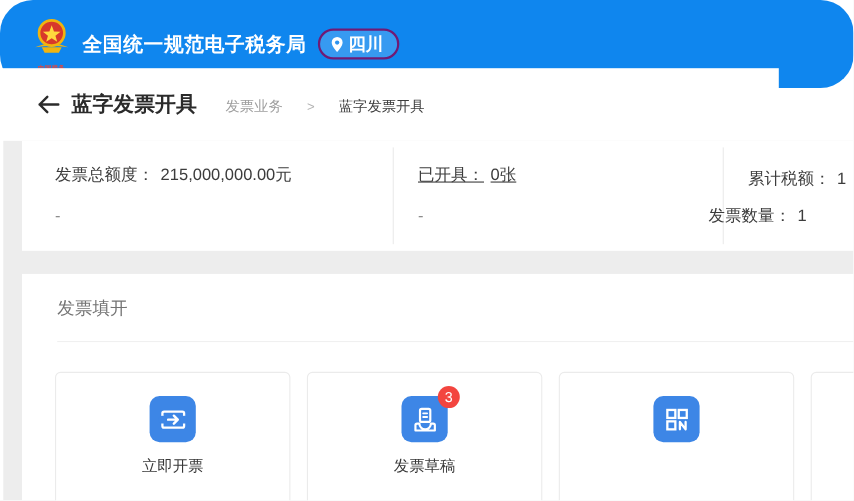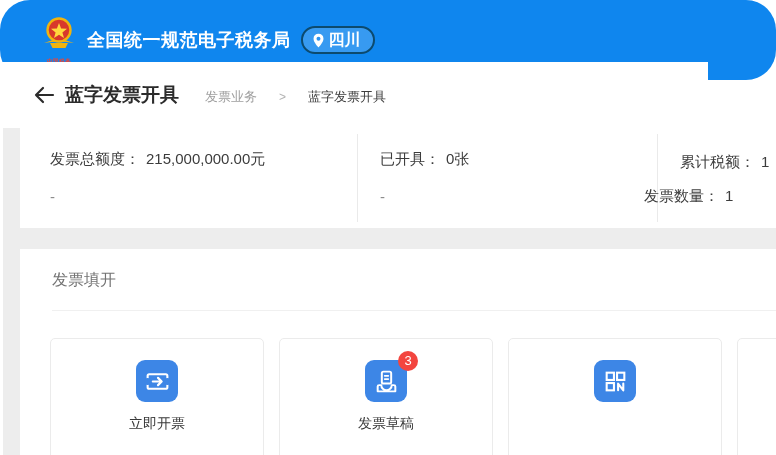--- a/index.html
+++ b/index.html
@@ -2,29 +2,29 @@
 <html><head>
 <meta charset="utf-8">
 <style>
   * { margin:0; padding:0; box-sizing:border-box; }
   html,body { width:776px; height:455px; overflow:hidden; }
   body { font-family:"Liberation Sans","DejaVu Sans",sans-serif; background:#fff; }
   #app { position:relative; width:776px; height:455px; overflow:hidden; background:#fff; }
 
   
   .app-header { position:absolute; left:0; top:0; width:776px; height:80px;
-    background:#0f86ee; display:flex; align-items:center; padding-left:40px;border-radius:30px; }
+    background:#0f86ee; display:flex; align-items:center; padding-left:28px;border-radius:30px; }
   .logo { width:38px; height:52px; flex:none; margin-top:4px; display:flex;
     flex-direction:column; align-items:center; }
   .logo-caption { font-size:6px; color:#e8453a; font-weight:700; letter-spacing:0.5px;
     margin-top:-1px; white-space:nowrap; transform:scale(0.95); }
   .app-title { font-size:18px; font-weight:700; color:#fff; margin-left:9px;
     letter-spacing:0.5px; white-space:nowrap; }
   .region-pill { display:flex; align-items:center; gap:3px; margin-left:10px;
-    height:28px; padding:0 12px 0 8px; border:2px solid #0c4a6e; border-radius:15px;
+    height:28px; padding:0 12px 0 8px; border:2px solid #701a75; border-radius:15px;
     background:rgba(255,255,255,0.17); color:#fff; font-size:16px; font-weight:600;
     cursor:pointer; white-space:nowrap; }
 
   
   .crumb-bar { position:absolute; left:0; top:62px; width:708px; height:66px;
     background:#fff; display:flex; align-items:center; }
   .back-btn { margin-left:31px; width:26px; height:26px; display:flex;
     align-items:center; justify-content:center; cursor:pointer; flex:none; }
   .page-title { font-size:19px; font-weight:700; color:#2b2b2b; margin-left:8px;
     white-space:nowrap; }
@@ -112,21 +112,21 @@
   <div class="page-bg"></div>
 
   <div class="stats-card">
     <div class="stat-line" style="left:30px; top:22px;">
       <span>发票总额度：</span><span class="stat-val">215,000,000.00元</span>
     </div>
     <div class="stat-sub" style="left:30px; top:60px;">-</div>
 
     <div class="v-divider" style="left:337px;"></div>
 
-    <div class="stat-line" style="left:360px; top:22px;">
+    <div class="stat-line" style="left:360px; top:22px;text-decoration:underline;">
       <span>已开具：</span><span class="stat-val">0张</span>
     </div>
     <div class="stat-sub" style="left:360px; top:60px;">-</div>
 
     <div class="v-divider" style="left:637px;"></div>
 
     <div class="stat-line" style="left:660px; top:25px;">
       <span>累计税额：</span><span class="stat-val">1</span>
     </div>
     <div class="stat-line" style="left:624px; top:59px;">

